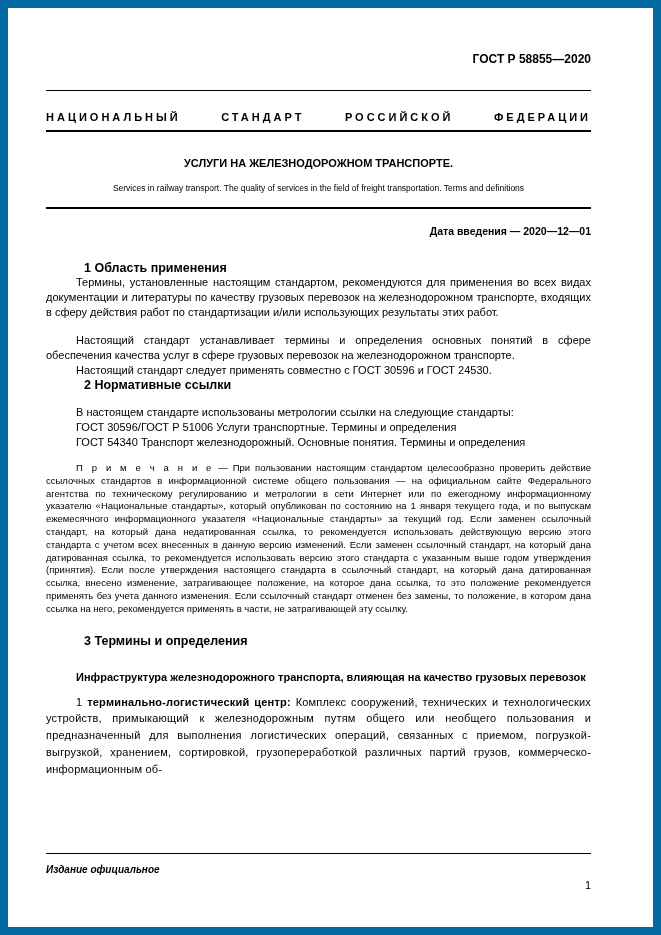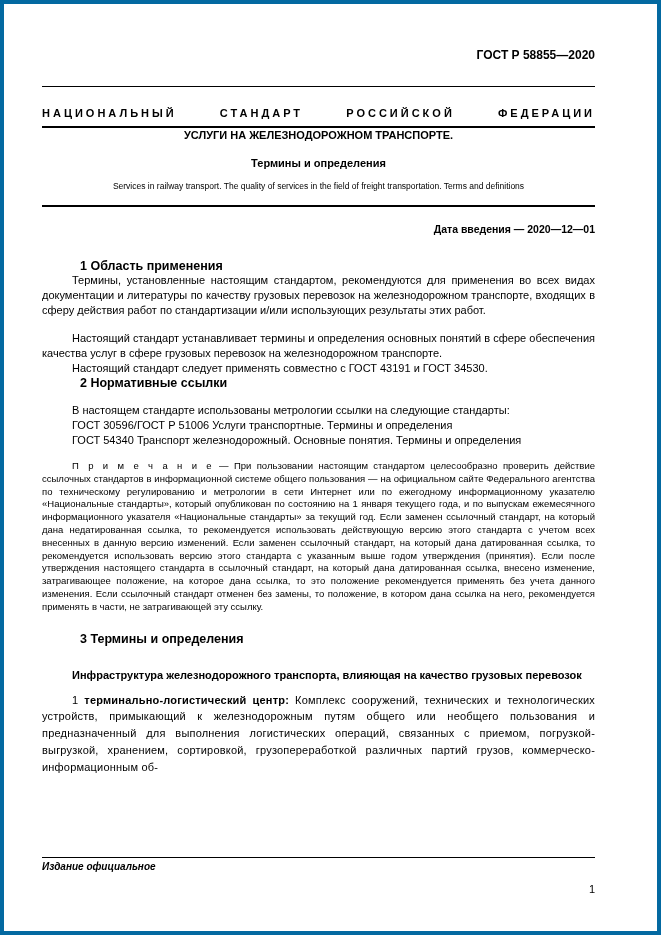--- a/index.html
+++ b/index.html
@@ -7,21 +7,21 @@
   body {
     background: #8f8f8f;
     font-family: "Liberation Sans", sans-serif;
     color: #000;
     -webkit-font-smoothing: antialiased;
   }
   .page {
     width: 661px;
     height: 935px;
     background: #ffffff;
-    border: 4px solid #0369a1;
+    border: 8px solid #0369a1;
     position: relative;
     padding: 44px 62px 0 38px;
     overflow: hidden;
   }
   .doc-number {
     text-align: right;
     font-weight: bold;
     font-size: 12px;
   }
   .federation-band {
@@ -32,20 +32,21 @@
   }
   .federation-band .band-text {
     font-weight: bold;
     font-size: 11px;
     letter-spacing: 3px;
     text-align: justify;
     text-align-last: justify;
     white-space: normal;
   }
   .title-block {
+    margin-top: 24px;
     text-align: center;
     font-weight: bold;
     font-size: 11px;
     line-height: 15px;
   }
   .subtitle {
     margin-top: 14px;
     text-align: center;
     font-weight: bold;
     font-size: 11px;
@@ -110,21 +111,21 @@
     text-indent: 30px;
   }
   .term-name { font-weight: bold; }
   .footer-band {
     position: absolute;
     left: 38px;
     right: 62px;
     bottom: 58px;
     height: 16px;
     border-top: 1px solid #000;
-    padding-top: 3px;
+    padding-top: 10px;
   }
   .edition-note {
     font-weight: bold;
     font-style: italic;
     font-size: 10px;
   }
   .page-number {
     position: absolute;
     right: 62px;
     bottom: 36px;
@@ -139,32 +140,31 @@
   <div class="doc-number">ГОСТ Р 58855—2020</div>
 
   <div class="federation-band">
     <div class="band-text">НАЦИОНАЛЬНЫЙ СТАНДАРТ РОССИЙСКОЙ ФЕДЕРАЦИИ</div>
   </div>
 
   <div class="title-block">
     <div>УСЛУГИ НА ЖЕЛЕЗНОДОРОЖНОМ ТРАНСПОРТЕ.</div>
   </div>
 
-  <div class="subtitle">Термины и определения</div>
 
   <div class="title-en">Services in railway transport. The quality of services in the field of freight transportation. Terms and definitions</div>
 
   <div class="mid-rule"></div>
 
   <div class="effective-date">Дата введения — 2020—12—01</div>
 
   <div class="section-heading sh1">1 Область применения</div>
   <p class="body-text">Термины, установленные настоящим стандартом, рекомендуются для применения во всех видах документации и литературы по качеству грузовых перевозок на железнодорожном транспорте, входящих в сферу действия работ по стандартизации и/или использующих результаты этих работ.</p>
   <p class="body-text first-p">Настоящий стандарт устанавливает термины и определения основных понятий в сфере обеспечения качества услуг в сфере грузовых перевозок на железнодорожном транспорте.</p>
-  <p class="body-text">Настоящий стандарт следует применять совместно с ГОСТ 43191 и ГОСТ 34530.</p>
+  <p class="body-text">Настоящий стандарт следует применять совместно с ГОСТ 30596 и ГОСТ 24530.</p>
 
   <div class="section-heading sh2">2 Нормативные ссылки</div>
   <p class="body-text first-p">В настоящем стандарте использованы метрологии ссылки на следующие стандарты:</p>
   <div class="ref-line">ГОСТ 30596/ГОСТ Р 51006 Услуги транспортные. Термины и определения</div>
   <div class="ref-line">ГОСТ 54340 Транспорт железнодорожный. Основные понятия. Термины и определения</div>
 
   <p class="note"><span class="note-label">П р и м е ч а н и е</span><span> — При пользовании настоящим стандартом целесообразно проверить действие ссылочных стандартов в информационной системе общего пользования — на официальном сайте Федерального агентства по техническому регулированию и метрологии в сети Интернет или по ежегодному информационному указателю «Национальные стандарты», который опубликован по состоянию на 1 января текущего года, и по выпускам ежемесячного информационного указателя «Национальные стандарты» за текущий год. Если заменен ссылочный стандарт, на который дана недатированная ссылка, то рекомендуется использовать действующую версию этого стандарта с учетом всех внесенных в данную версию изменений. Если заменен ссылочный стандарт, на который дана датированная ссылка, то рекомендуется использовать версию этого стандарта с указанным выше годом утверждения (принятия). Если после утверждения настоящего стандарта в ссылочный стандарт, на который дана датированная ссылка, внесено изменение, затрагивающее положение, на которое дана ссылка, то это положение рекомендуется применять без учета данного изменения. Если ссылочный стандарт отменен без замены, то положение, в котором дана ссылка на него, рекомендуется применять в части, не затрагивающей эту ссылку.</span></p>
 
   <div class="section-heading sh3">3 Термины и определения</div>
   <p class="terms-subheading">Инфраструктура железнодорожного транспорта, влияющая на качество грузовых перевозок</p>

